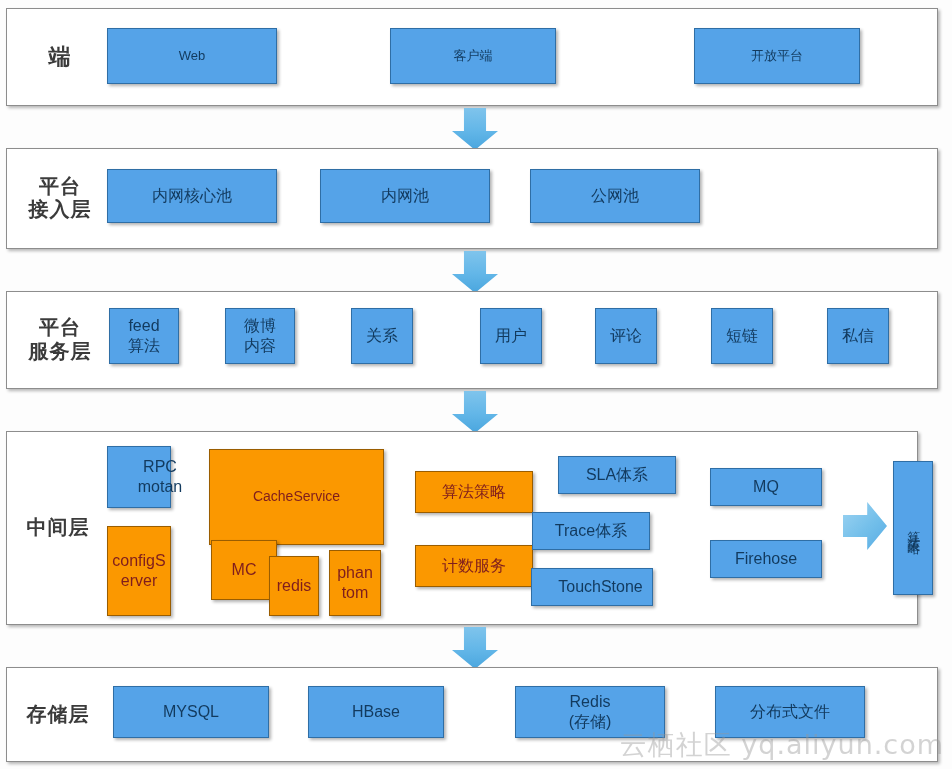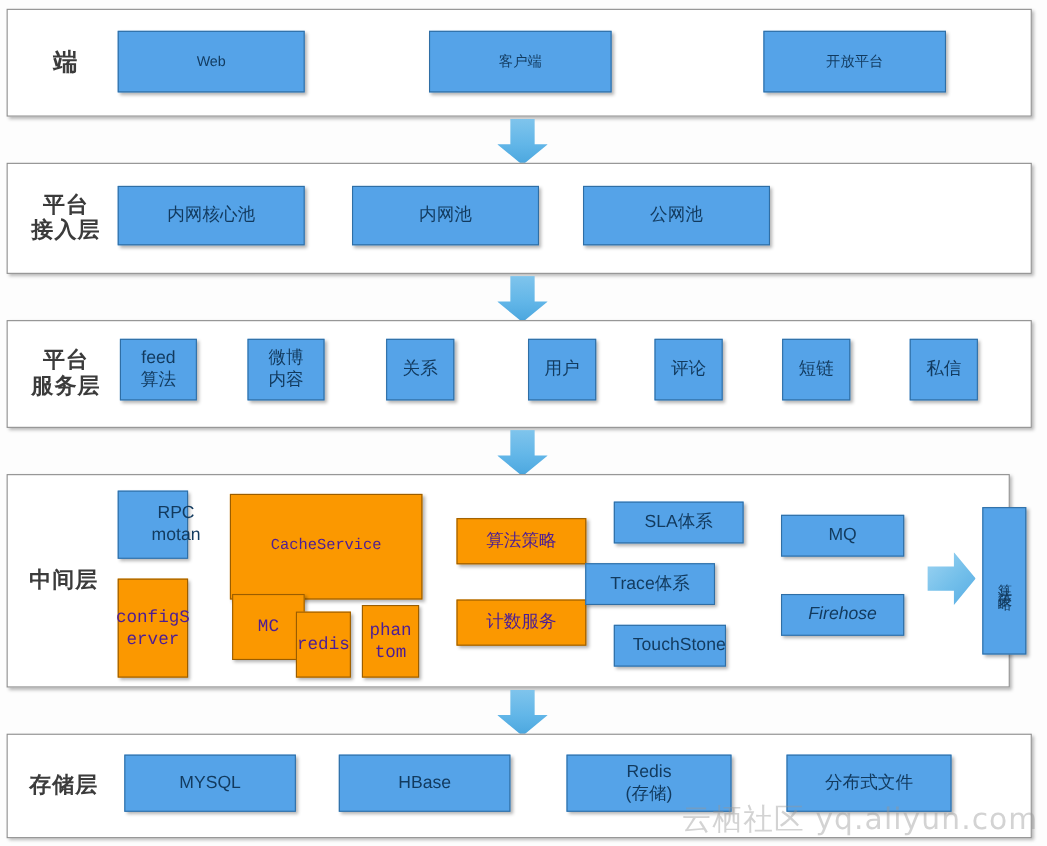--- a/index.html
+++ b/index.html
@@ -66,22 +66,21 @@
     box-shadow: 2px 2px 3px rgba(0,0,0,0.30);
   }
   .node.blue {
     background: #55a3e8;
     border: 1px solid #2f6ea5;
     color: #123a5e;
   }
   .node.orange {
     background: #fb9800;
     border: 1px solid #9a5d00;
-    color: #4c1d95;
-    font-family: Liberation Mono, monospace;
+    color: #7f1d1d;
   }
   .node.vertical {
     writing-mode: vertical-rl;
     text-orientation: upright;
     letter-spacing: 4px;
     white-space: normal;
   }
 
   
   .arrow-down {
@@ -173,38 +172,38 @@
       <div class="node orange" style="left:108px; top:108px; width:66px; height:60px;">MC</div>
       <div class="node orange" style="left:166px; top:124px; width:50px; height:60px;">redis</div>
       <div class="node orange" style="left:226px; top:118px; width:52px; height:66px;">phan
 tom</div>
 
       <div class="node orange" style="left:312px; top:39px; width:118px; height:42px;">算法策略</div>
       <div class="node orange" style="left:312px; top:113px; width:118px; height:42px;">计数服务</div>
 
       <div class="node blue" style="left:455px; top:24px; width:118px; height:38px;">SLA体系</div>
       <div class="node blue" style="left:429px; top:80px; width:118px; height:38px;">Trace体系</div>
-      <div class="node blue" style="left:455px; top:136px; width:102px; height:38px;padding-left:17px;">TouchStone</div>
+      <div class="node blue" style="left:428px; top:136px; width:122px; height:38px;padding-left:17px;">TouchStone</div>
 
       <div class="node blue" style="left:607px; top:36px; width:112px; height:38px;">MQ</div>
-      <div class="node blue" style="left:607px; top:108px; width:112px; height:38px;font-style:italic;">Firehose</div>
+      <div class="node blue" style="left:607px; top:108px; width:112px; height:38px;">Firehose</div>
 
       <div class="arrow-right" style="left:740px; top:70px;"></div>
     </div>
   </div>
 
   <div class="node blue vertical" style="left:893px; top:461px; width:40px; height:134px; font-size:13px;">算法策略</div>
 
   <div class="arrow-down" style="left:452px; top:627px;"></div>
 
   <div class="layer" style="left:6px; top:667px; width:932px; height:95px;">
     <div class="layer-label" style="width:86px; left:8px;">存储层</div>
     <div class="layer-body">
       <div class="node blue" style="left:8px; top:18px; width:156px; height:52px;">MYSQL</div>
-      <div class="node blue" style="left:203px; top:18px; width:156px; height:52px;">HBase</div>
+      <div class="node blue" style="left:203px; top:18px; width:136px; height:52px;">HBase</div>
       <div class="node blue" style="left:410px; top:18px; width:150px; height:52px;">Redis
 (存储)</div>
       <div class="node blue" style="left:610px; top:18px; width:150px; height:52px;">分布式文件</div>
     </div>
   </div>
 
   <div class="watermark">云栖社区 yq.aliyun.com</div>
 
 </div>
 

